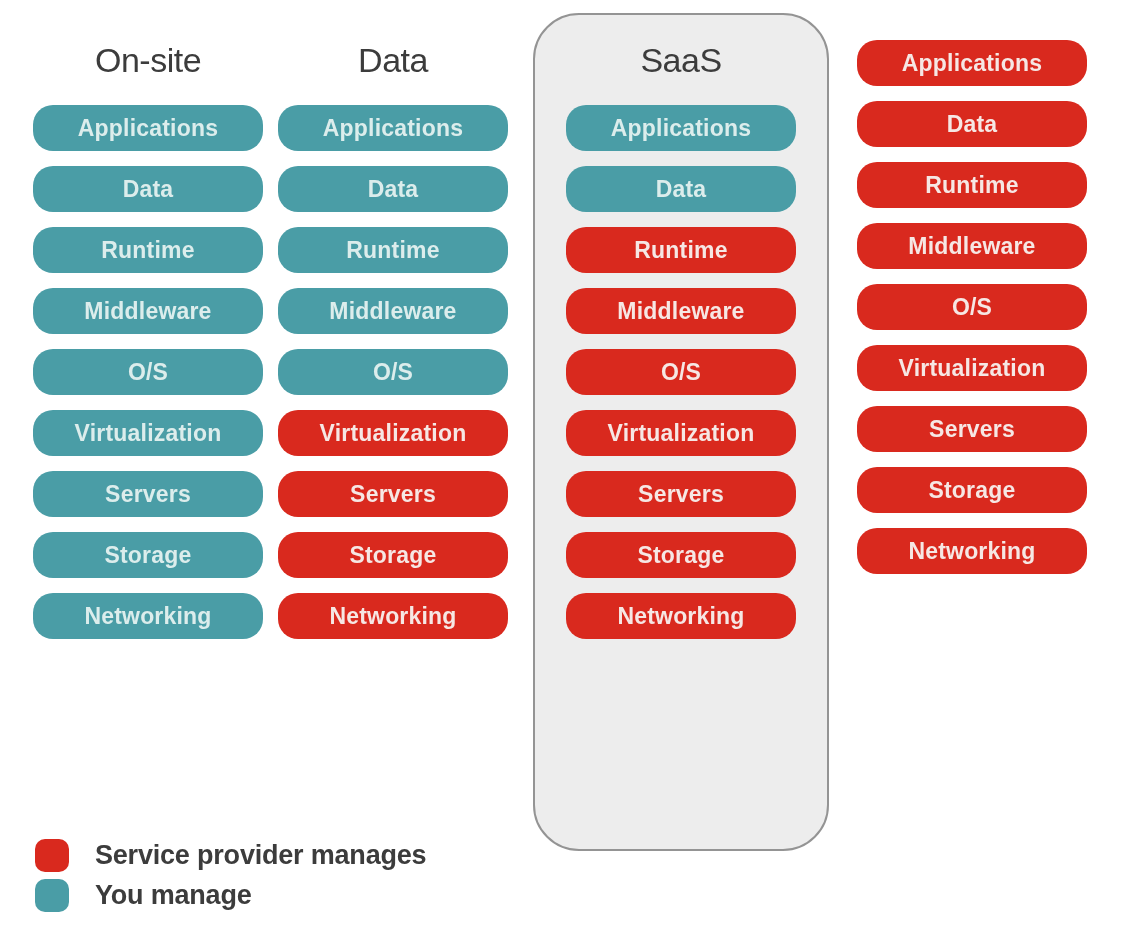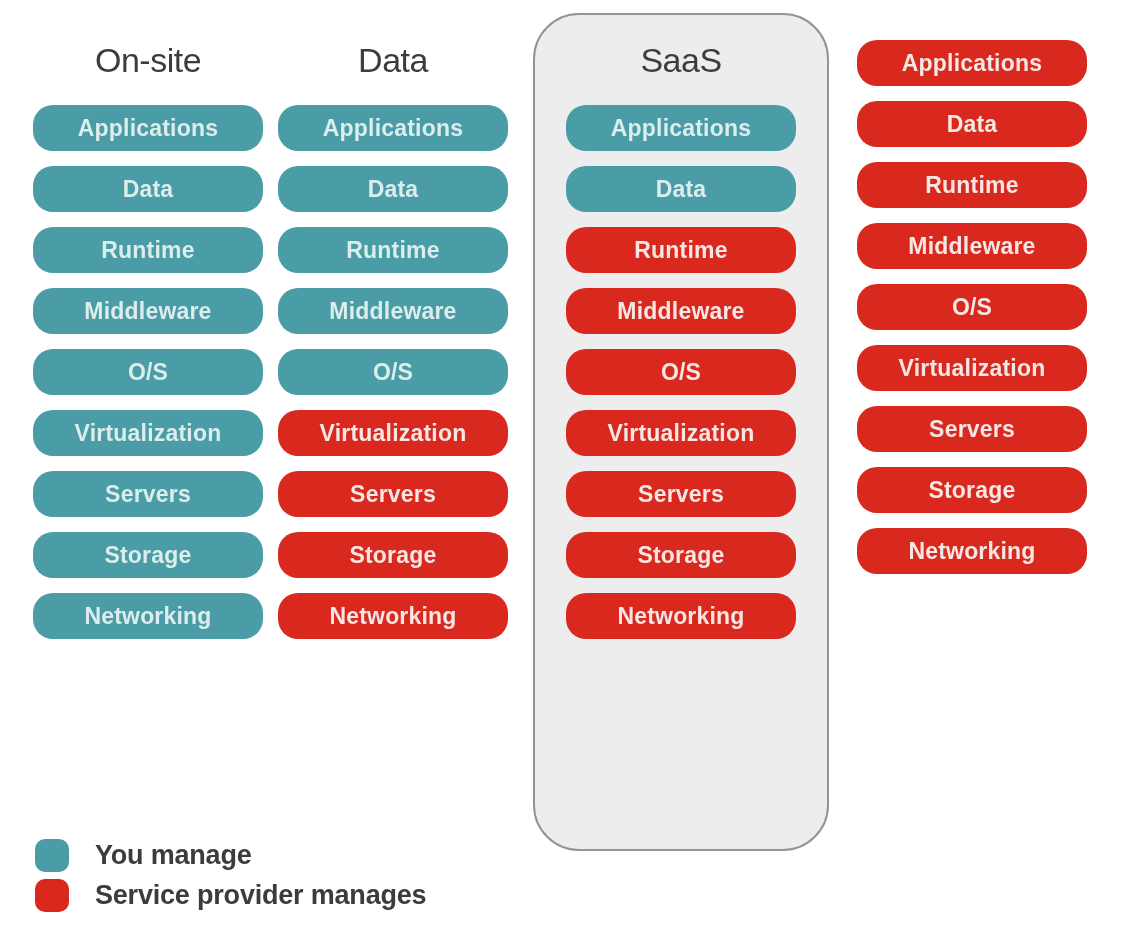--- a/index.html
+++ b/index.html
@@ -139,21 +139,21 @@
         <div class="pill provider">Middleware</div>
         <div class="pill provider">O/S</div>
         <div class="pill provider">Virtualization</div>
         <div class="pill provider">Servers</div>
         <div class="pill provider">Storage</div>
         <div class="pill provider">Networking</div>
       </div>
     </div>
   <div class="legend" id="legend">
       <div class="legend-row">
+        <span class="swatch provider"></span>
+        <span class="legend-label">Service provider manages</span>
+      </div>
+      <div class="legend-row">
         <span class="swatch you"></span>
         <span class="legend-label">You manage</span>
-      </div>
-      <div class="legend-row">
-        <span class="swatch provider"></span>
-        <span class="legend-label">Service provider manages</span>
       </div>
     </div>
 </div>
 
 </body></html>

